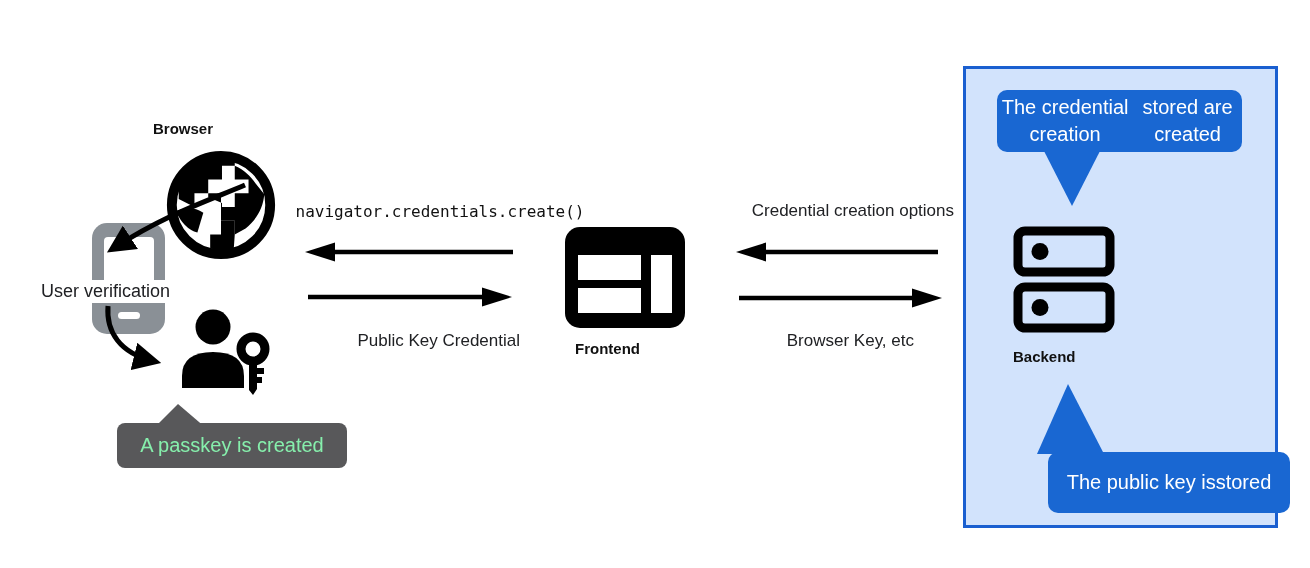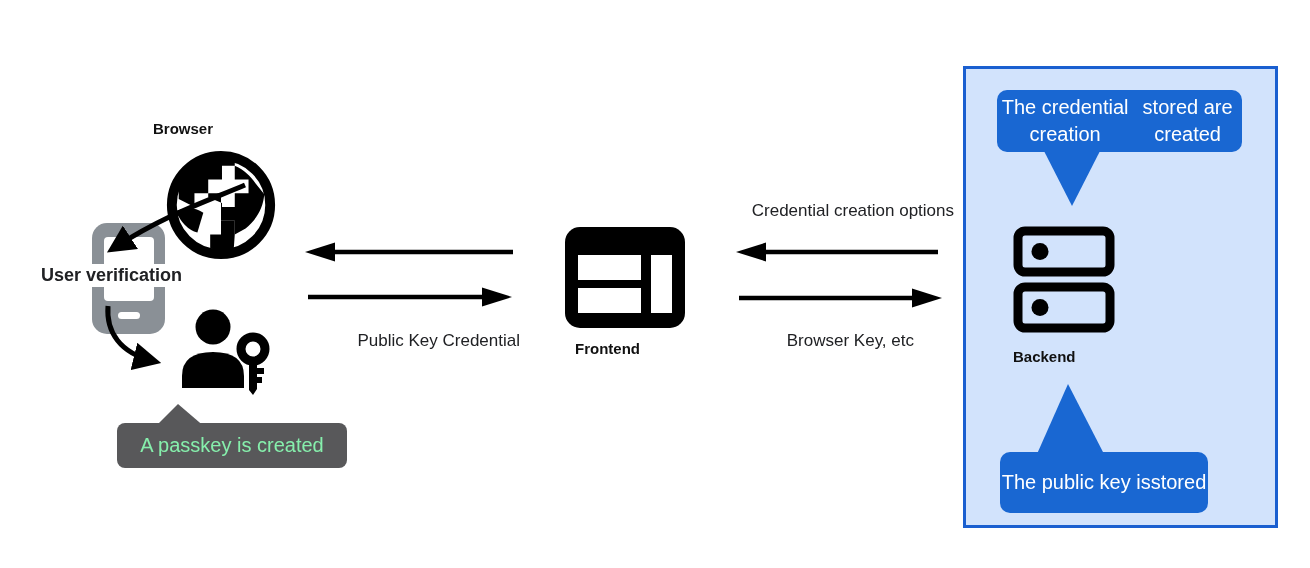--- a/index.html
+++ b/index.html
@@ -59,27 +59,28 @@
   <svg class="abs" style="left:80px;top:140px;" width="250" height="240" viewBox="0 0 250 240">
     <defs>
       <marker id="ah" viewBox="0 0 10 10" refX="7" refY="5" markerWidth="5.6" markerHeight="5.6" orient="auto-start-reverse">
         <path d="M0,0 L10,5 L0,10 Z" fill="#000000"></path>
       </marker>
     </defs>
     <path d="M165,45 C125,62 85,75 34,108" stroke="#000000" stroke-width="5" fill="none" marker-end="url(#ah)"></path>
     <path d="M28,166 C26,192 40,213 73,221" stroke="#000000" stroke-width="5" fill="none" marker-end="url(#ah)"></path>
   </svg>
 
-  <div class="abs uv-lbl" style="left:38px;top:264px;font-weight:bold;">User verification</div>
+  <div class="abs uv-lbl" style="left:38px;top:280px;">User verification</div>
 
   <svg class="abs" style="left:148px;top:404px;" width="64" height="24" viewBox="0 0 64 24">
     <polygon points="6,24 58,24 30,0" fill="#58585a"></polygon>
   </svg>
   <div class="abs tooltip" style="left:117px;top:423px;width:230px;height:45px;">A passkey is created</div>
 
+  <div class="abs code" style="left:285px;top:202px;width:310px;">navigator.credentials.create()</div>
 
   <svg class="abs" style="left:305px;top:241px;" width="212" height="22" viewBox="0 0 212 22">
     <line x1="208" y1="11" x2="26" y2="11" stroke="#000000" stroke-width="4.5"></line>
     <polygon points="0,11 30,1.5 30,20.5" fill="#000000"></polygon>
   </svg>
 
   <svg class="abs" style="left:305px;top:286px;" width="207" height="22" viewBox="0 0 207 22">
     <line x1="3" y1="11" x2="181" y2="11" stroke="#000000" stroke-width="4.5"></line>
     <polygon points="207,11 177,1.5 177,20.5" fill="#000000"></polygon>
   </svg>
@@ -122,18 +123,18 @@
     <rect x="5" y="5" width="92" height="41" rx="7" fill="none" stroke="#000000" stroke-width="9"></rect>
     <circle cx="27" cy="25.5" r="8.5" fill="#000000"></circle>
     <rect x="5" y="61" width="92" height="41" rx="7" fill="none" stroke="#000000" stroke-width="9"></rect>
     <circle cx="27" cy="81.5" r="8.5" fill="#000000"></circle>
   </svg>
   <div class="abs lbl-bold" style="left:1013px;top:348px;width:102px;">Backend</div>
 
   <svg class="abs" style="left:1037px;top:384px;" width="68" height="70" viewBox="0 0 68 70">
     <polygon points="31,0 0,70 67,70" fill="#1967d2"></polygon>
   </svg>
-  <div class="abs bubble" style="left:1000px;top:452px;width:208px;height:61px;">
+  <div class="abs bubble" style="left:1048px;top:452px;width:242px;height:61px;">
     <div>The public key is</div>
     <div>stored</div>
   </div>
 
 </div>
 
 </body></html>

